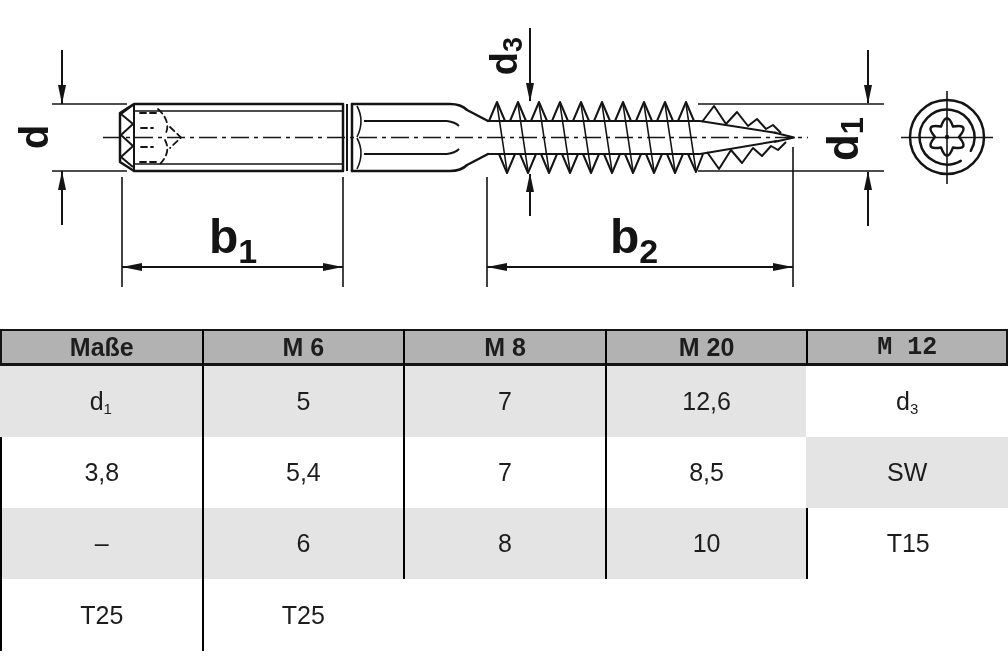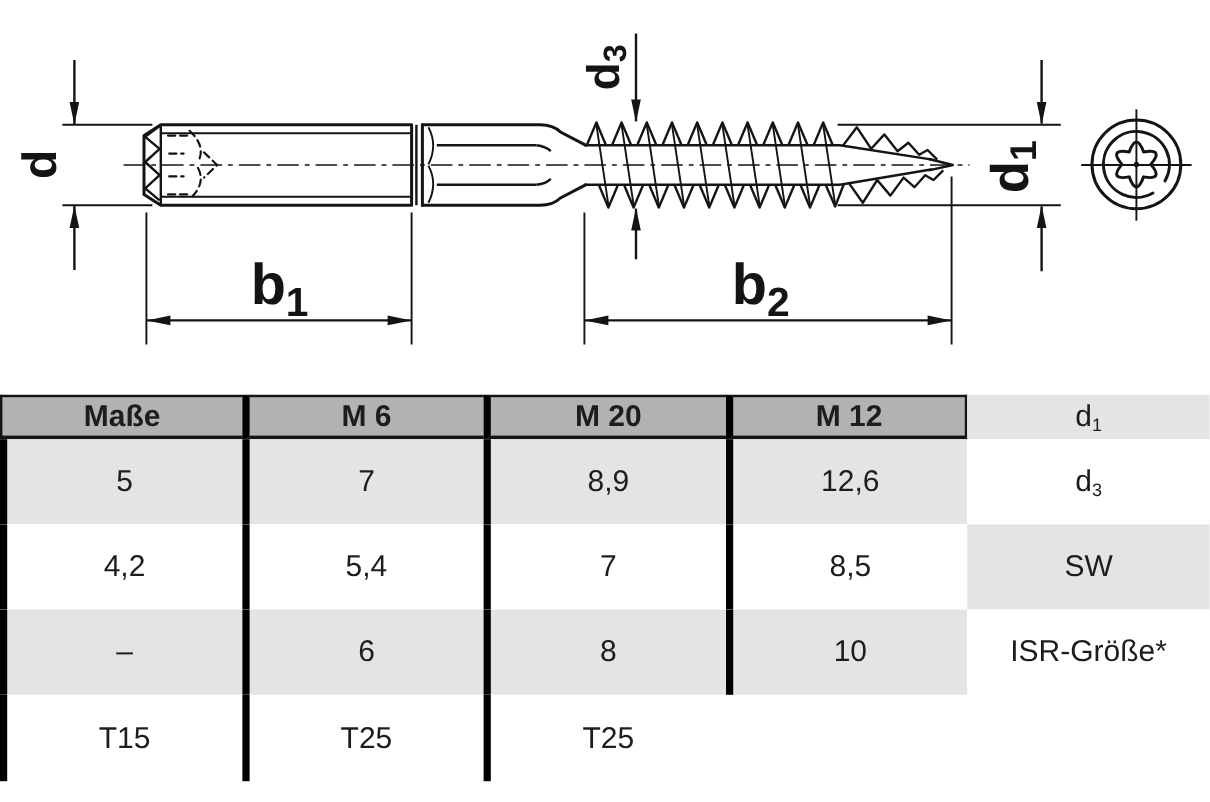--- a/index.html
+++ b/index.html
@@ -14,22 +14,22 @@
   .hid  {stroke:#141414;fill:none;stroke-width:1.8;stroke-dasharray:6 4;stroke-linecap:round;}
   .arr  {fill:#141414;stroke:none;}
   .dimtxt{font-family:"Liberation Sans",sans-serif;font-weight:bold;fill:#141414;}
 
   
   .spec-table{position:absolute;left:0;top:329px;width:1008px;display:grid;
               grid-template-columns:repeat(5,1fr);grid-template-rows:37px 71px 71px 71px 72px;}
   .cell{display:flex;align-items:center;justify-content:center;font-size:25px;box-sizing:border-box;}
   .th{background:#b2b2b2;border-top:2px solid #141414;border-bottom:3px solid #141414;font-weight:bold;}
   .th.first{border-left:2px solid #141414;}
-  .th.last{border-right:2px solid #141414;}
-  .sep{border-left:6px solid #000000;}
+  .th.last{border-right:2px solid #141414;font-family:Liberation Mono, monospace;}
+  .sep{border-left:2px solid #000000;}
   .r-alt{background:#e4e4e4;}
   .r-plain{background:#ffffff;}
   .subscript{font-size:15px;position:relative;top:7px;}
 </style>
 </head>
 <body>
 
 <svg id="drawing" viewBox="0 0 1008 330">
 
   <g>
@@ -125,49 +125,49 @@
 
 <div class="spec-table">
 
   <div class="cell th first">
       <span>Maße</span>
     </div>
   <div class="cell th sep">
       <span>M 6</span>
     </div>
   <div class="cell th sep">
+      <span>M 8</span>
+    </div>
+  <div class="cell th sep">
       <span>M 20</span>
     </div>
   <div class="cell th sep last">
       <span>M 12</span>
     </div>
 
   <div class="cell r-alt">
       <span>d</span>
       <span class="subscript">1</span>
     </div>
   <div class="cell r-alt sep">
       <span>5</span>
     </div>
   <div class="cell r-alt sep">
       <span>7</span>
     </div>
   <div class="cell r-alt sep">
-      <span>8,9</span>
-    </div>
-  <div class="cell r-alt sep">
       <span>12,6</span>
     </div>
 
   <div class="cell r-plain">
       <span>d</span>
       <span class="subscript">3</span>
     </div>
   <div class="cell r-plain sep">
-      <span>4,2</span>
+      <span>3,8</span>
     </div>
   <div class="cell r-plain sep">
       <span>5,4</span>
     </div>
   <div class="cell r-plain sep">
       <span>7</span>
     </div>
   <div class="cell r-plain sep">
       <span>8,5</span>
     </div>
@@ -182,24 +182,20 @@
   <div class="cell r-alt sep">
       <span>6</span>
     </div>
   <div class="cell r-alt sep">
       <span>8</span>
     </div>
   <div class="cell r-alt sep">
       <span>10</span>
     </div>
 
-  <div class="cell r-plain">
-      <span>ISR-Größe*</span>
-      <span class="subscript"></span>
-    </div>
   <div class="cell r-plain sep">
       <span>T15</span>
     </div>
   <div class="cell r-plain sep">
       <span>T25</span>
     </div>
   <div class="cell r-plain sep">
       <span>T25</span>
     </div>
 </div>

